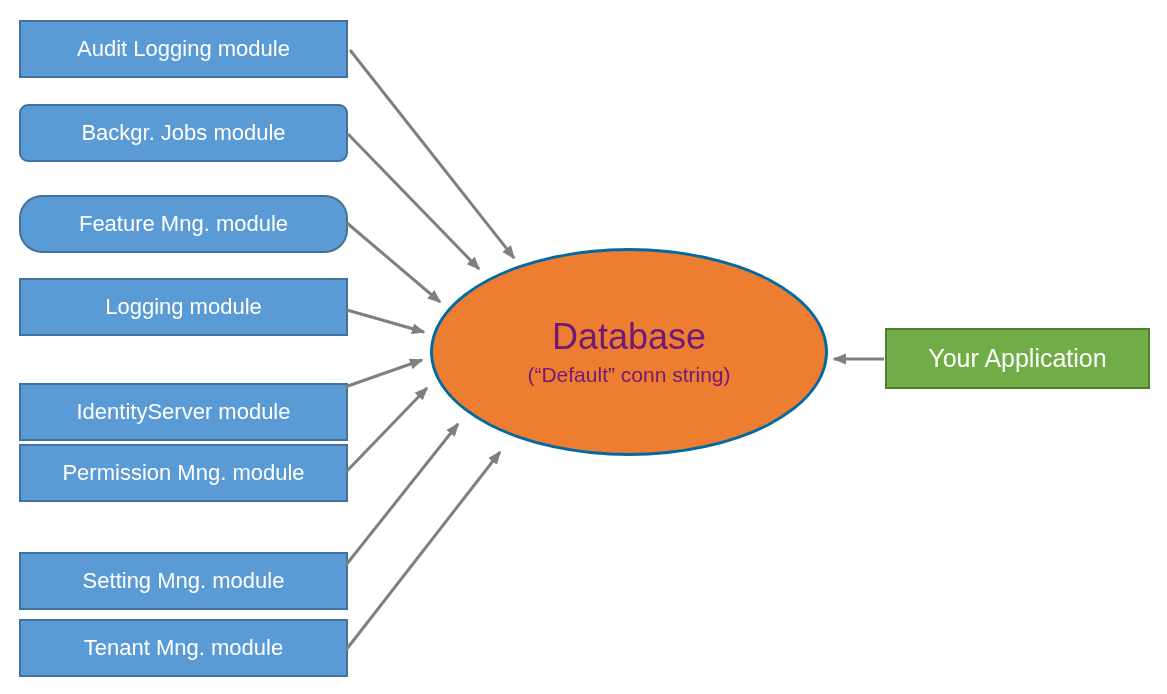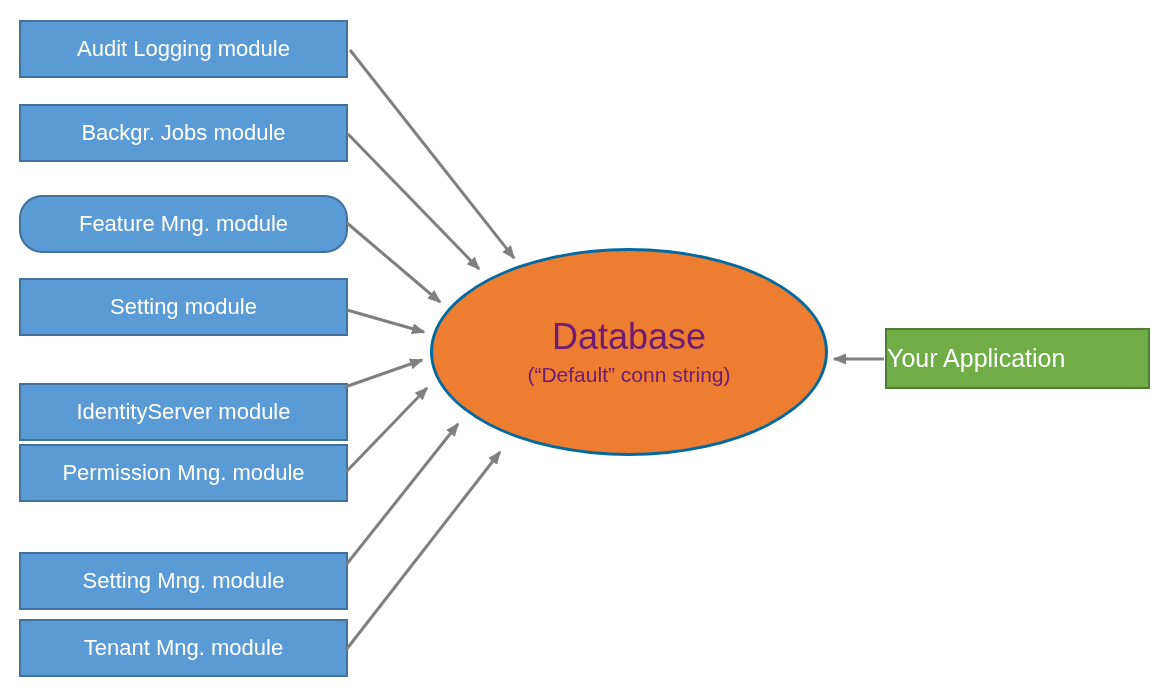--- a/index.html
+++ b/index.html
@@ -24,21 +24,21 @@
     background: #5B9BD5;
     border: 2px solid #41719C;
     display: flex;
     align-items: center;
     justify-content: center;
     color: #ffffff;
     font-size: 22px;
     white-space: nowrap;
   }
   .module-box.m0 { top: 20px; }
-  .module-box.m1 { top: 104px; }
+  .module-box.m1 { top: 104px; border-radius: 9px; }
   .module-box.m2 { top: 195px; border-radius: 23px; }
   .module-box.m3 { top: 278px; }
   .module-box.m4 { top: 359px; margin-top: 24px; }
   .module-box.m5 { top: 444px; text-align: center; }
   .module-box.m6 { top: 535px; margin-top: 17px; }
   .module-box.m7 { top: 619px; }
   .db-ellipse {
     position: absolute;
     left: 430px;
     top: 248px;
@@ -68,21 +68,21 @@
     position: absolute;
     left: 885px;
     top: 328px;
     width: 265px;
     height: 61px;
     box-sizing: border-box;
     background: #70AD47;
     border: 2px solid #507E32;
     display: flex;
     align-items: center;
-    justify-content: flex-start;
+    justify-content: center;
     color: #ffffff;
     font-size: 25px;
     white-space: nowrap;
   }
   svg.arrow-layer {
     position: absolute;
     left: 0;
     top: 0;
     width: 1167px;
     height: 694px;
@@ -101,21 +101,21 @@
   <div class="module-box m0">
     <span>Audit Logging module</span>
   </div>
   <div class="module-box m1">
     <span>Backgr. Jobs module</span>
   </div>
   <div class="module-box m2">
     <span>Feature Mng. module</span>
   </div>
   <div class="module-box m3">
-    <span>Setting module</span>
+    <span>Logging module</span>
   </div>
   <div class="module-box m4">
     <span>IdentityServer module</span>
   </div>
   <div class="module-box m5">
     <span>Permission Mng. module</span>
   </div>
   <div class="module-box m6">
     <span>Setting Mng. module</span>
   </div>

